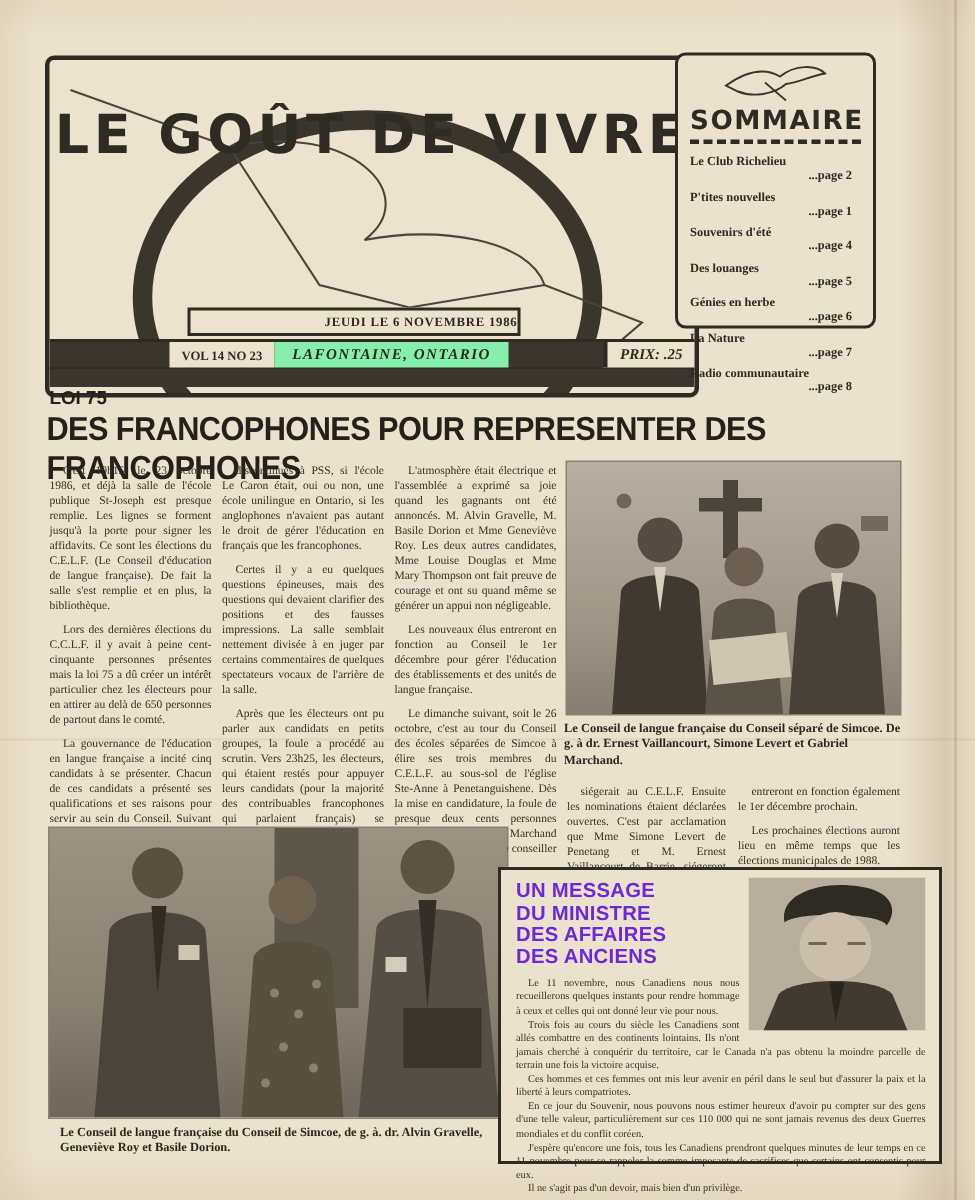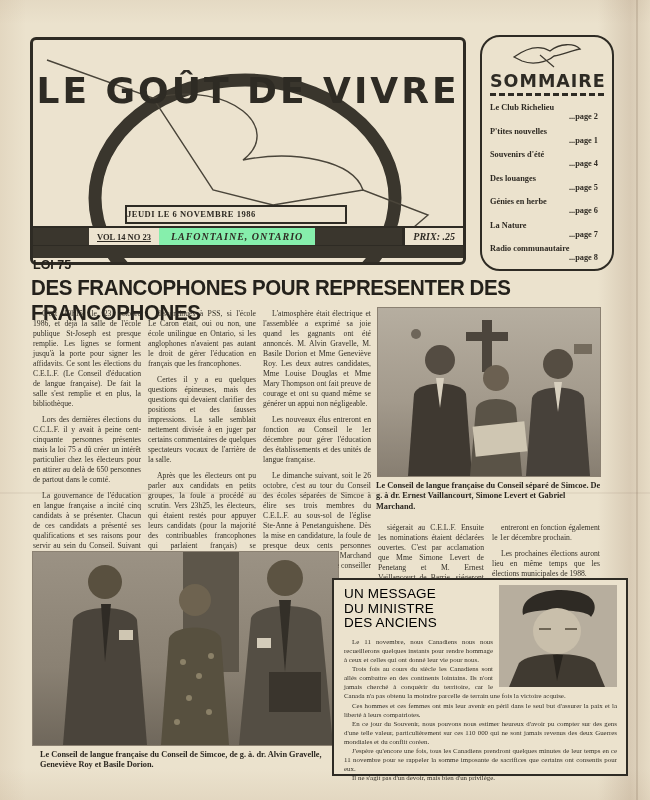--- a/index.html
+++ b/index.html
@@ -14,34 +14,34 @@
 
   
   .masthead{position:absolute;left:30px;top:37px;width:430px;height:222px;
     border:3px solid #2e2b24;border-radius:6px;background:#ece3cf;overflow:hidden;}
   .mast-art{position:absolute;left:0;top:0;}
   .mast-title{position:absolute;left:0;top:30px;width:100%;text-align:center;
     font-family:"DejaVu Sans", sans-serif;font-weight:bold;font-size:36px;letter-spacing:3px;color:#2e2b24;}
   .mast-tagline{position:absolute;left:0;top:120px;width:100%;text-align:center;
     font-family:"DejaVu Serif", serif;font-style:italic;font-size:16px;letter-spacing:1px;color:#33302a;}
   .date-strip{position:absolute;left:92px;top:165px;width:218px;height:15px;border:2px solid #2e2b24;
-    background:#ece3cf;text-align:left;font-weight:bold;font-size:8.5px;line-height:14px;letter-spacing:.5px;}
+    background:#ece3cf;text-align:right;font-weight:bold;font-size:8.5px;line-height:14px;letter-spacing:.5px;}
   .vol-band{position:absolute;left:0;top:186px;width:430px;height:17px;background:#3a362d;
     border-top:2px solid #2e2b24;border-bottom:2px solid #2e2b24;display:flex;align-items:stretch;}
-  .vol-chip{background:#ece3cf;display:flex;align-items:center;padding:0 8px;margin-left:56px;
-    font-weight:bold;font-size:8.5px;white-space:nowrap;text-decoration:underline;}
+  .vol-chip{background:#ece3cf;display:flex;align-items:center;padding:0 8px;margin-left:80px;
+    font-weight:bold;font-size:8.5px;white-space:nowrap;}
   .loc-chip{background:#86efac;display:flex;align-items:center;padding:0 12px;
     font-style:italic;font-weight:bold;font-size:10px;letter-spacing:1px;white-space:nowrap;}
   .prix-chip{background:#ece3cf;border-left:3px solid #2e2b24;margin-left:auto;display:flex;align-items:center;
     padding:0 8px;font-style:italic;font-weight:bold;font-size:10px;white-space:nowrap;}
   .bottom-band{position:absolute;left:0;top:206px;width:430px;height:12px;background:#3a362d;}
 
   
-  .sommaire{position:absolute;left:480px;top:35px;width:134px;height:236px;
-    border:2px solid #2e2b24;border-radius:20px;background:#ebe2cd;padding:4px 8px;box-sizing:border-box;}
+  .sommaire{position:absolute;left:450px;top:35px;width:134px;height:184px;
+    border:2px solid #2e2b24;border-radius:7px;background:#ebe2cd;padding:4px 8px;box-sizing:border-box;}
   .som-bird{display:block;margin:0 auto;}
   .som-title{font-family:"DejaVu Sans", sans-serif;font-weight:bold;font-size:17.5px;letter-spacing:1px;
     text-align:center;color:#2e2b24;border-bottom:3px dashed #2e2b24;padding-bottom:2px;margin-bottom:7px;}
   .som-item{margin-bottom:5.5px;}
   .som-label{display:block;font-weight:bold;font-size:8.3px;}
   .som-page{display:block;text-align:right;font-weight:bold;font-size:8.3px;padding-right:6px;}
 
   
   .kicker{position:absolute;left:33px;top:258px;font-family:"Liberation Sans", sans-serif;
     font-weight:bold;font-size:12.5px;color:#24211b;}
@@ -63,22 +63,22 @@
   .photo1{left:378px;top:308px;width:222px;height:168px;background:linear-gradient(180deg,#b6aea0 0%,#a39a8c 55%,#877e71 100%);}
   .photo2{left:33px;top:552px;width:305px;height:193px;background:linear-gradient(180deg,#9b9284 0%,#8a8173 60%,#6f675b 100%);}
   .caption{position:absolute;font-weight:bold;font-size:8.3px;line-height:1.25;color:#2b2720;}
   .cap1{left:376px;top:481px;width:228px;}
   .cap2{left:40px;top:750px;width:300px;}
 
   
   .msgbox{position:absolute;left:332px;top:578px;width:296px;height:198px;border:2.5px solid #2e2b24;
     background:#ebe2cd;box-sizing:border-box;padding:7px 9px 4px 10px;}
   .msg-photo{float:right;width:118px;height:102px;margin:-2px 0 3px 6px;position:relative;}
-  .msg-head{font-family:"Liberation Sans", sans-serif;font-weight:normal;font-size:13.5px;line-height:1.08;
-    letter-spacing:.2px;color:#000000;margin-bottom:6px;}
+  .msg-head{font-family:"Liberation Sans", sans-serif;font-weight:bold;font-size:13.5px;line-height:1.08;
+    letter-spacing:.2px;color:#6d28d9;margin-bottom:6px;}
   .msg-body{font-size:6.9px;line-height:1.32;text-align:justify;color:#332f27;}
   .msg-body p{margin:0;text-indent:8px;}
 </style>
 </head>
 <body>
 
 <div class="page">
   <div class="crease-v"></div>
   <div class="crease-h"></div>
 
@@ -219,20 +219,21 @@
         <path d="M24,30 C20,10 50,2 74,6 C96,9 100,22 92,32 C90,24 34,22 24,30 Z" fill="#2e2a24"></path>
         <ellipse cx="58" cy="46" rx="24" ry="23" fill="#c9bfab"></ellipse>
         <path d="M10,102 L20,78 C30,66 86,66 96,78 L106,102 Z" fill="#403a31"></path>
         <path d="M54,70 L58,96 L64,70 Z" fill="#28241e"></path>
         <path d="M40,44 L52,44 M66,44 L78,44" stroke="#6f6656" stroke-width="2"></path>
       </svg>
     </div>
     <div class="msg-head">
       <div>UN MESSAGE</div>
       <div>DU MINISTRE</div>
+      <div>DES AFFAIRES</div>
       <div>DES ANCIENS</div>
     </div>
     <div class="msg-body">
       <p>Le 11 novembre, nous Canadiens nous nous recueillerons quelques instants pour rendre hommage à ceux et celles qui ont donné leur vie pour nous.</p>
       <p>Trois fois au cours du siècle les Canadiens sont allés combattre en des continents lointains. Ils n'ont jamais cherché à conquérir du territoire, car le Canada n'a pas obtenu la moindre parcelle de terrain une fois la victoire acquise.</p>
       <p>Ces hommes et ces femmes ont mis leur avenir en péril dans le seul but d'assurer la paix et la liberté à leurs compatriotes.</p>
       <p>En ce jour du Souvenir, nous pouvons nous estimer heureux d'avoir pu compter sur des gens d'une telle valeur, particulièrement sur ces 110 000 qui ne sont jamais revenus des deux Guerres mondiales et du conflit coréen.</p>
       <p>J'espère qu'encore une fois, tous les Canadiens prendront quelques minutes de leur temps en ce 11 novembre pour se rappeler la somme imposante de sacrifices que certains ont consentis pour eux.</p>
       <p>Il ne s'agit pas d'un devoir, mais bien d'un privilège.</p>
 

